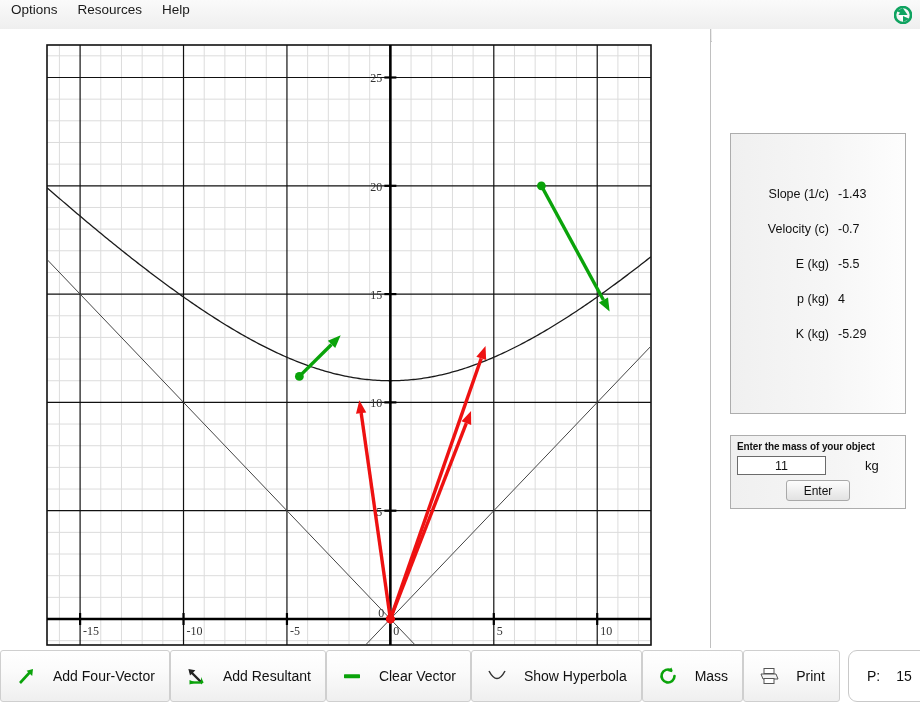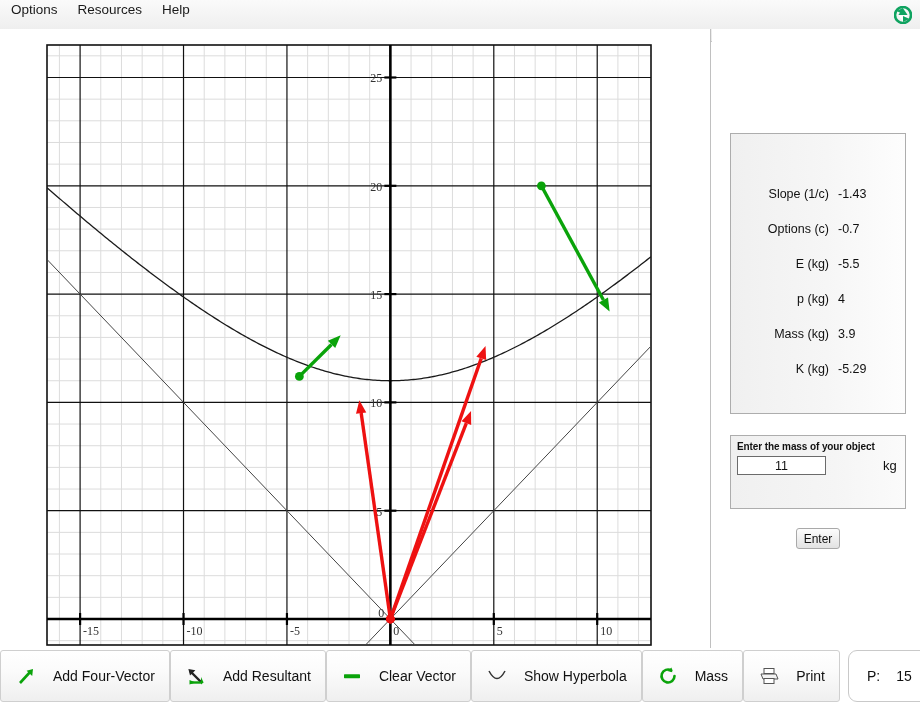--- a/index.html
+++ b/index.html
@@ -57,28 +57,28 @@
     background: linear-gradient(to right, #f0f0f0 0%, #f5f5f5 60%, #fbfbfb 100%);
     border: 1px solid #adadad;
   }
   #mass-title { font-size: 10px; color: #111; padding: 5px 0 0 6px; white-space: nowrap; letter-spacing: -0.1px; font-weight: bold;}
   #mass-input-row { display: flex; align-items: center; padding: 4px 0 0 6px; gap: 33px; }
   #mass-input {
     width: 89px; height: 19px; border: 1px solid #6b6b6b; background: #fff;
     font-family: "Liberation Sans", sans-serif; font-size: 12.5px; color: #111;
     text-align: center; outline: none;
   }
-  #mass-unit { font-size: 13px; color: #111; margin-left: 24px; }
+  #mass-unit { font-size: 13px; color: #111; margin-left: 6px; }
   #mass-hint { font-size: 10px; color: #333; margin-left: 16px; }
   #enter-btn-wrap { display: flex; justify-content: center; margin-top: 5px; }
   #enter-btn {
-    width: 44px; height: 21px; font-size: 12px; color: #111;
+    width: 64px; height: 21px; font-size: 12px; color: #111;
     font-family: "Liberation Sans", sans-serif;
     background: linear-gradient(to bottom,#fdfdfd 0%,#f1f1f1 45%,#e2e2e2 100%);
-    border: 1px solid #a9a9a9; border-radius: 3px; cursor: pointer; margin-top: 48px;
+    border: 1px solid #a9a9a9; border-radius: 3px; cursor: pointer;
   }
 
   
   #toolbar {
     position: absolute; left: 0; top: 649px; width: 920px; height: 61px;
     background: #ffffff; display: flex; align-items: stretch;
   }
   .tb-btn {
     display: flex; align-items: center; justify-content: center; gap: 16px;
     height: 52px; padding: 0 14px;
@@ -251,34 +251,30 @@
 
   <div id="right-panel">
 
     <div id="readout-box">
       <div id="readout-rows">
         <div class="readout-row">
           <span class="readout-label">Slope (1/c)</span>
           <span class="readout-value">-1.43</span>
         </div>
         <div class="readout-row">
-          <span class="readout-label">Options (c)</span>
+          <span class="readout-label">Velocity (c)</span>
           <span class="readout-value">-0.7</span>
         </div>
         <div class="readout-row">
           <span class="readout-label">E (kg)</span>
           <span class="readout-value">-5.5</span>
         </div>
         <div class="readout-row">
           <span class="readout-label">p (kg)</span>
           <span class="readout-value">4</span>
-        </div>
-        <div class="readout-row">
-          <span class="readout-label">Mass (kg)</span>
-          <span class="readout-value">3.9</span>
         </div>
         <div class="readout-row">
           <span class="readout-label">K (kg)</span>
           <span class="readout-value">-5.29</span>
         </div>
       </div>
     </div>
 
     <div id="mass-box">
       <div id="mass-title">Enter the mass of your object</div>

